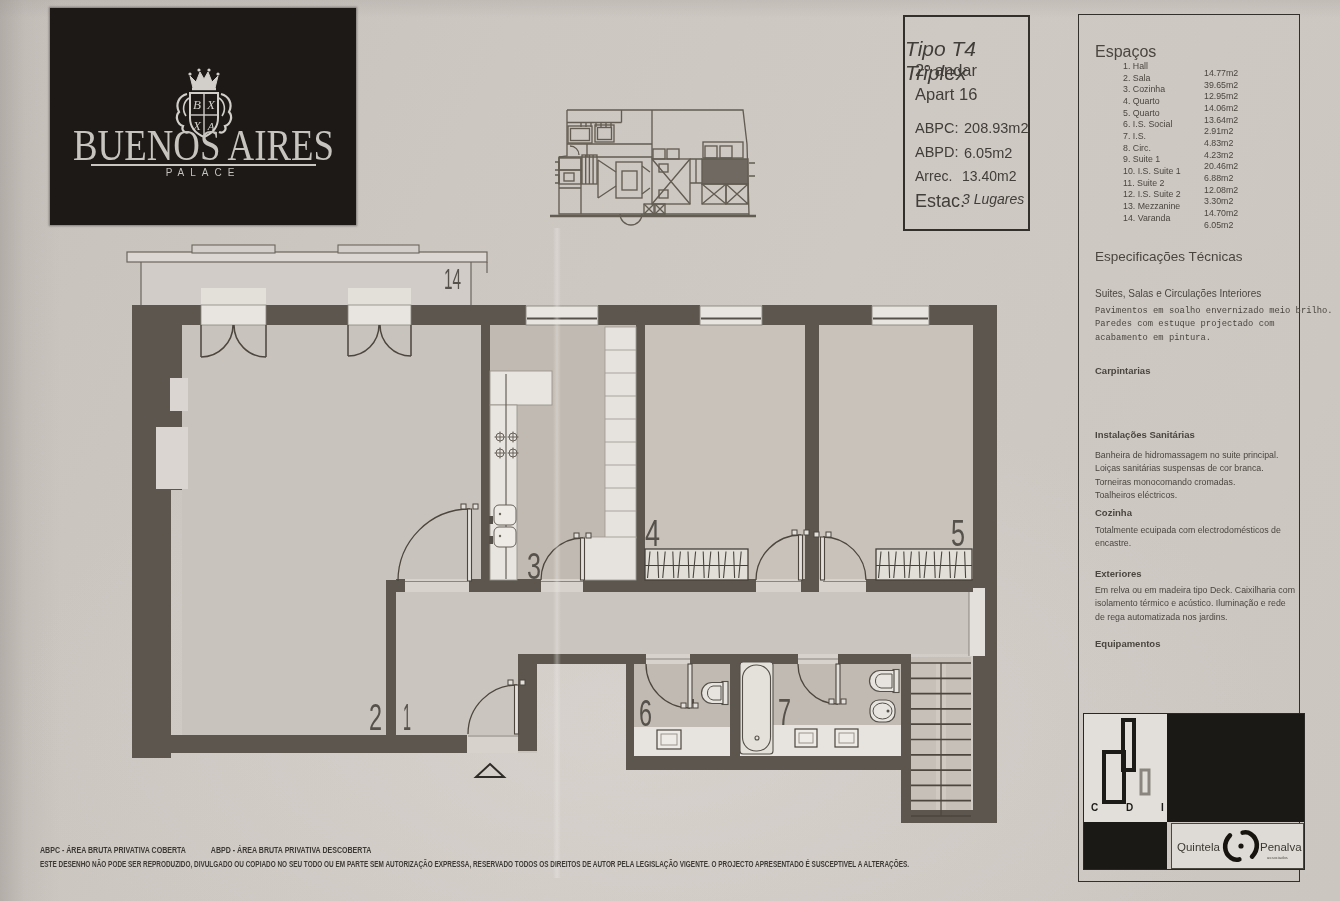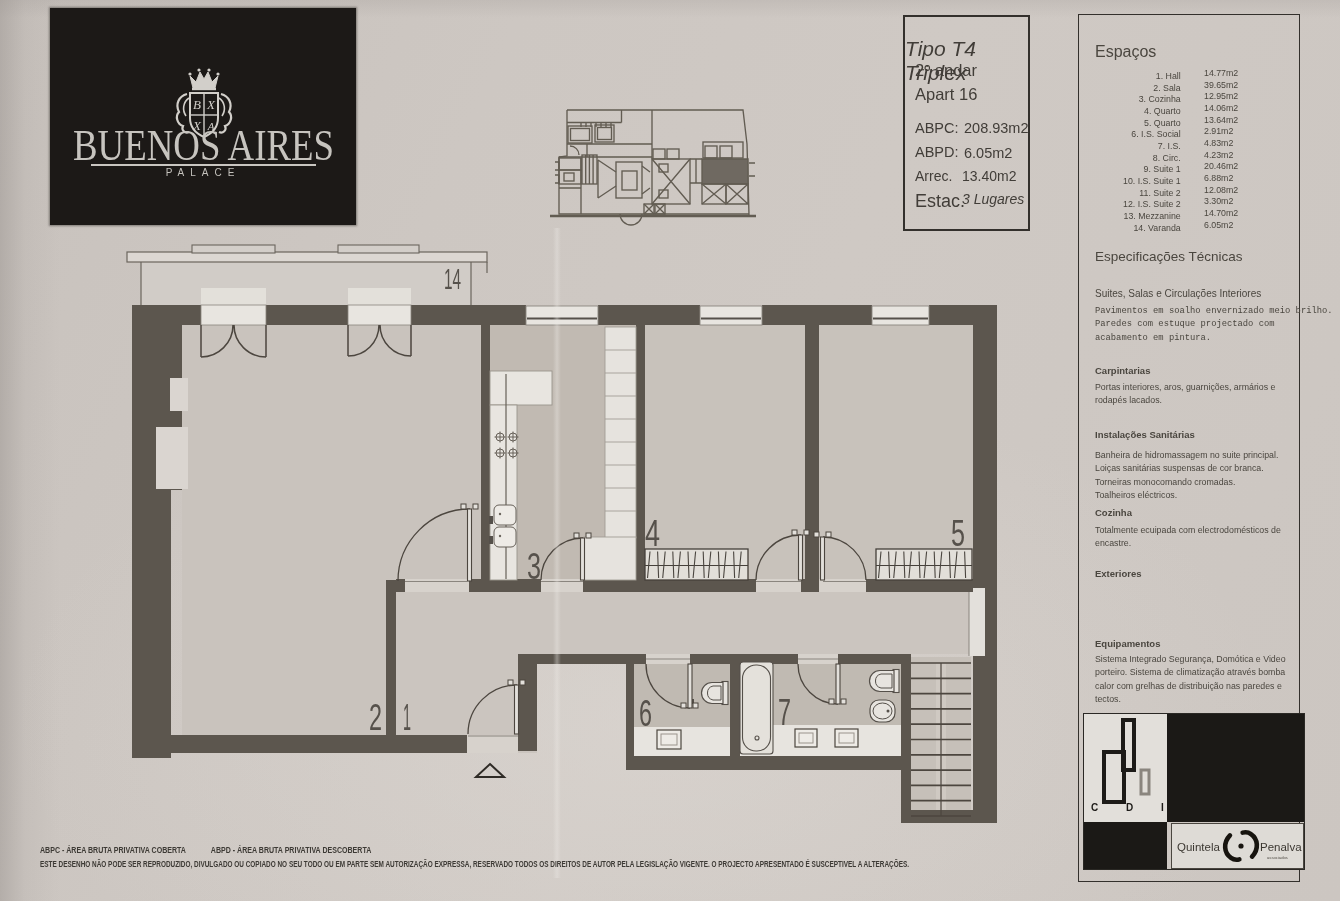--- a/index.html
+++ b/index.html
@@ -131,21 +131,21 @@
     <div class="abs" style="left:57px;top:151px;font-size:14px;">13.40m2</div>
 
     <div class="abs" style="left:10px;top:174px;font-size:18px;">Estac.</div>
     <div class="abs" style="left:57px;top:174px;font-size:14px;font-style:italic;">3 Lugares</div>
   </div>
 
   <div class="abs" id="rightpanel" style="left:1078px;top:14px;width:220px;height:866px;border:1.5px solid #33302c;color:#4a463f;">
 
     <div class="abs" style="left:16px;top:28px;font-size:16px;">Espaços</div>
 
-    <div class="abs" style="left:44px;top:56px;font-size:8.8px;line-height:11.65px;white-space:pre;text-align:right;">1. Hall
+    <div class="abs" style="left:44px;top:46px;font-size:8.8px;line-height:11.65px;white-space:pre;">1. Hall
 2. Sala
 3. Cozinha
 4. Quarto
 5. Quarto
 6. I.S. Social
 7. I.S.
 8. Circ.
 9. Suite 1
 10. I.S. Suite 1
 11. Suite 2
@@ -167,32 +167,31 @@
 3.30m2
 14.70m2
 6.05m2</div>
 
     <div class="abs" style="left:16px;top:234px;font-size:13.5px;">Especificações Técnicas</div>
 
     <div class="abs nw" style="left:16px;top:273px;font-size:10px;font-weight:normal;">Suites, Salas e Circulações Interiores</div>
     <div class="abs nw" style="left:16px;top:290px;font-size:8.8px;line-height:13.4px;font-family:Liberation Mono, monospace;">Pavimentos em soalho envernizado meio brilho.<br>Paredes com estuque projectado com<br>acabamento em pintura.</div>
 
     <div class="abs" style="left:16px;top:350px;font-size:9.5px;font-weight:bold;">Carpintarias</div>
-    <div class="abs nw" style="left:16px;top:366px;font-size:8.8px;line-height:13.4px;">Portas interiores, aros, guarnições, armários e<br>rodapés lacados.</div>
 
     <div class="abs" style="left:16px;top:414px;font-size:9.5px;font-weight:bold;">Instalações Sanitárias</div>
     <div class="abs nw" style="left:16px;top:434px;font-size:8.8px;line-height:13.4px;">Banheira  de hidromassagem no suite principal.<br>Loiças sanitárias suspensas de cor branca.<br>Torneiras monocomando cromadas.<br>Toalheiros eléctricos.</div>
 
     <div class="abs" style="left:16px;top:492px;font-size:9.5px;font-weight:bold;">Cozinha</div>
     <div class="abs nw" style="left:16px;top:509px;font-size:8.8px;line-height:13.4px;">Totalmente ecuipada com electrodomésticos de<br>encastre.</div>
 
     <div class="abs" style="left:16px;top:553px;font-size:9.5px;font-weight:bold;text-align:center;">Exteriores</div>
+    <div class="abs nw" style="left:16px;top:569px;font-size:8.8px;line-height:13.4px;">Em relva ou em madeira tipo Deck. Caixilharia com<br>isolamento térmico e acústico. Iluminação e rede<br>de rega automatizada nos jardins.</div>
 
     <div class="abs" style="left:16px;top:623px;font-size:9.5px;font-weight:bold;">Equipamentos</div>
-    <div class="abs nw" style="left:16px;top:638px;font-size:8.8px;line-height:13.4px;">Sistema Integrado Segurança, Domótica e Video<br>porteiro. Sistema de climatização através bomba<br>calor com grelhas de distribuição nas paredes e<br>tectos.</div>
 
     <div class="abs" style="left:4px;top:698px;width:220px;height:155px;border:1px solid #2a2824;">
 
       <div class="abs" style="left:0;top:0;width:83px;height:108px;background:#e2dfda;">
         <svg width="83" height="108" viewBox="0 0 83 108">
 
           <rect x="39" y="6" width="11" height="50" fill="none" stroke="#1d1b18" stroke-width="4"></rect>
 
           <rect x="20" y="38" width="20" height="50" fill="none" stroke="#1d1b18" stroke-width="4"></rect>
 

